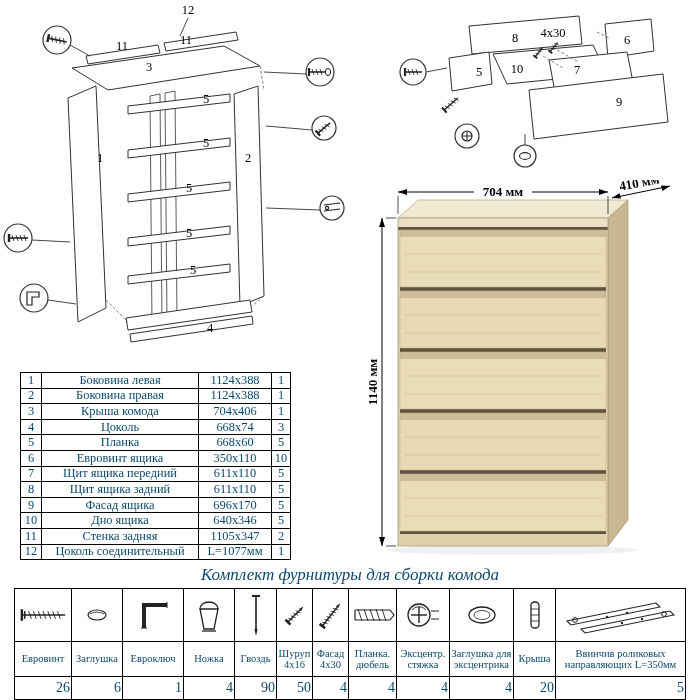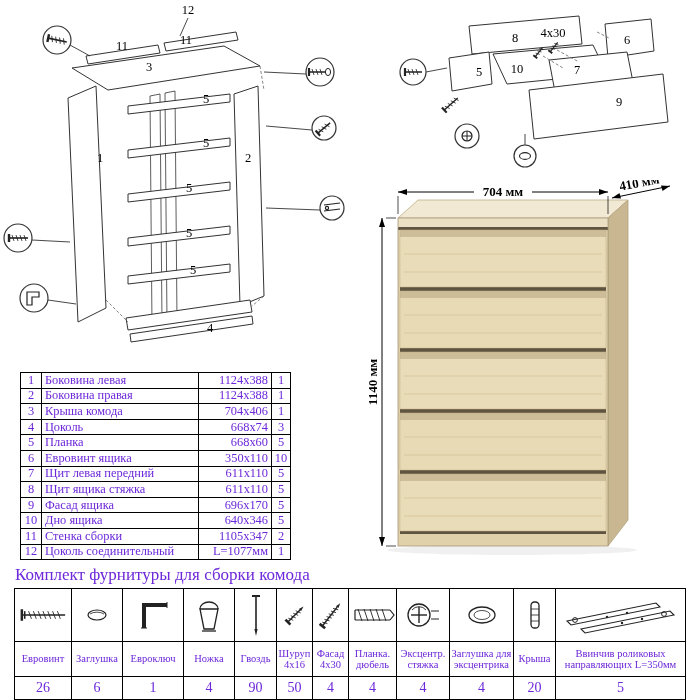--- a/index.html
+++ b/index.html
@@ -1,45 +1,45 @@
 <!DOCTYPE html>
 <html><head>
 <meta charset="utf-8">
 <style>
   html,body{margin:0;padding:0;background:#fff;}
   .page{position:relative;width:700px;height:700px;background:#fff;
-        font-family:"Liberation Serif", serif;color:#6d28d9;overflow:hidden;}
+        font-family:"Liberation Serif", serif;color:#0c4a6e;overflow:hidden;}
   svg{display:block;}
   svg text{font-family:"Liberation Serif", serif;fill:#000;}
   .lbl{font-size:12.5px;}
   .dim{font-size:13px;font-weight:bold;}
 
   .frame-diagram{position:absolute;left:2px;top:0px;}
   .drawer-diagram{position:absolute;left:393px;top:4px;}
   .render-svg{position:absolute;left:362px;top:180px;}
 
   table{border-collapse:collapse;}
   td{border:1px solid #000;}
 
   .parts-table{position:absolute;left:20px;top:372px;width:268px;
                font-size:12.4px;table-layout:fixed;}
   .parts-table td{padding:0 3px;height:14.6px;line-height:1.05;white-space:nowrap;overflow:hidden;}
   .parts-table .c-num{width:18px;text-align:center;padding:0 1px;}
-  .parts-table .c-name{width:150px;text-align:left;}
-  .parts-table .c-size{width:66px;text-align:right;}
+  .parts-table .c-name{width:150px;text-align:center;}
+  .parts-table .c-size{width:66px;text-align:center;}
   .parts-table .c-qty{width:16px;text-align:center;padding:0 1px;}
 
-  .hw-title{position:absolute;left:15px;top:565px;width:670px;text-align:left;
-            font-size:17px;}
+  .hw-title{position:absolute;left:15px;top:565px;width:670px;text-align:center;
+            font-size:17px;font-style:italic;}
   .hw-table{position:absolute;left:14px;top:588px;width:672px;table-layout:fixed;}
   .hw-table td{text-align:center;vertical-align:middle;padding:1px;}
   .hw-icon-row td{height:50px;}
   .hw-icon-row svg{margin:0 auto;}
   .hw-name-row td{font-size:10.5px;line-height:1.08;height:32px;padding:1px 1px;}
-  .hw-qty-row td{font-size:14px;height:20px;}
+  .hw-qty-row td{font-size:14px;height:20px;text-align:right;}
 </style>
 </head>
 <body>
 
 <div class="page">
 
   <svg class="frame-diagram" width="352" height="370" viewBox="0 0 352 370">
     <g stroke="#333" stroke-width="1" fill="#fff">
 
       <line x1="186" y1="18" x2="178" y2="36" stroke-width="0.9"></line>
@@ -327,45 +327,45 @@
         <td class="c-qty">5</td>
       </tr>
       <tr>
         <td class="c-num">6</td>
         <td class="c-name">Евровинт ящика</td>
         <td class="c-size">350x110</td>
         <td class="c-qty">10</td>
       </tr>
       <tr>
         <td class="c-num">7</td>
-        <td class="c-name">Щит левая передний</td>
+        <td class="c-name">Щит ящика передний</td>
         <td class="c-size">611x110</td>
         <td class="c-qty">5</td>
       </tr>
       <tr>
         <td class="c-num">8</td>
-        <td class="c-name">Щит ящика стяжка</td>
+        <td class="c-name">Щит ящика задний</td>
         <td class="c-size">611x110</td>
         <td class="c-qty">5</td>
       </tr>
       <tr>
         <td class="c-num">9</td>
         <td class="c-name">Фасад ящика</td>
         <td class="c-size">696x170</td>
         <td class="c-qty">5</td>
       </tr>
       <tr>
         <td class="c-num">10</td>
         <td class="c-name">Дно ящика</td>
         <td class="c-size">640x346</td>
         <td class="c-qty">5</td>
       </tr>
       <tr>
         <td class="c-num">11</td>
-        <td class="c-name">Стенка сборки</td>
+        <td class="c-name">Стенка задняя</td>
         <td class="c-size">1105x347</td>
         <td class="c-qty">2</td>
       </tr>
       <tr>
         <td class="c-num">12</td>
         <td class="c-name">Цоколь соединительный</td>
         <td class="c-size">L=1077мм</td>
         <td class="c-qty">1</td>
       </tr>
     </tbody>

